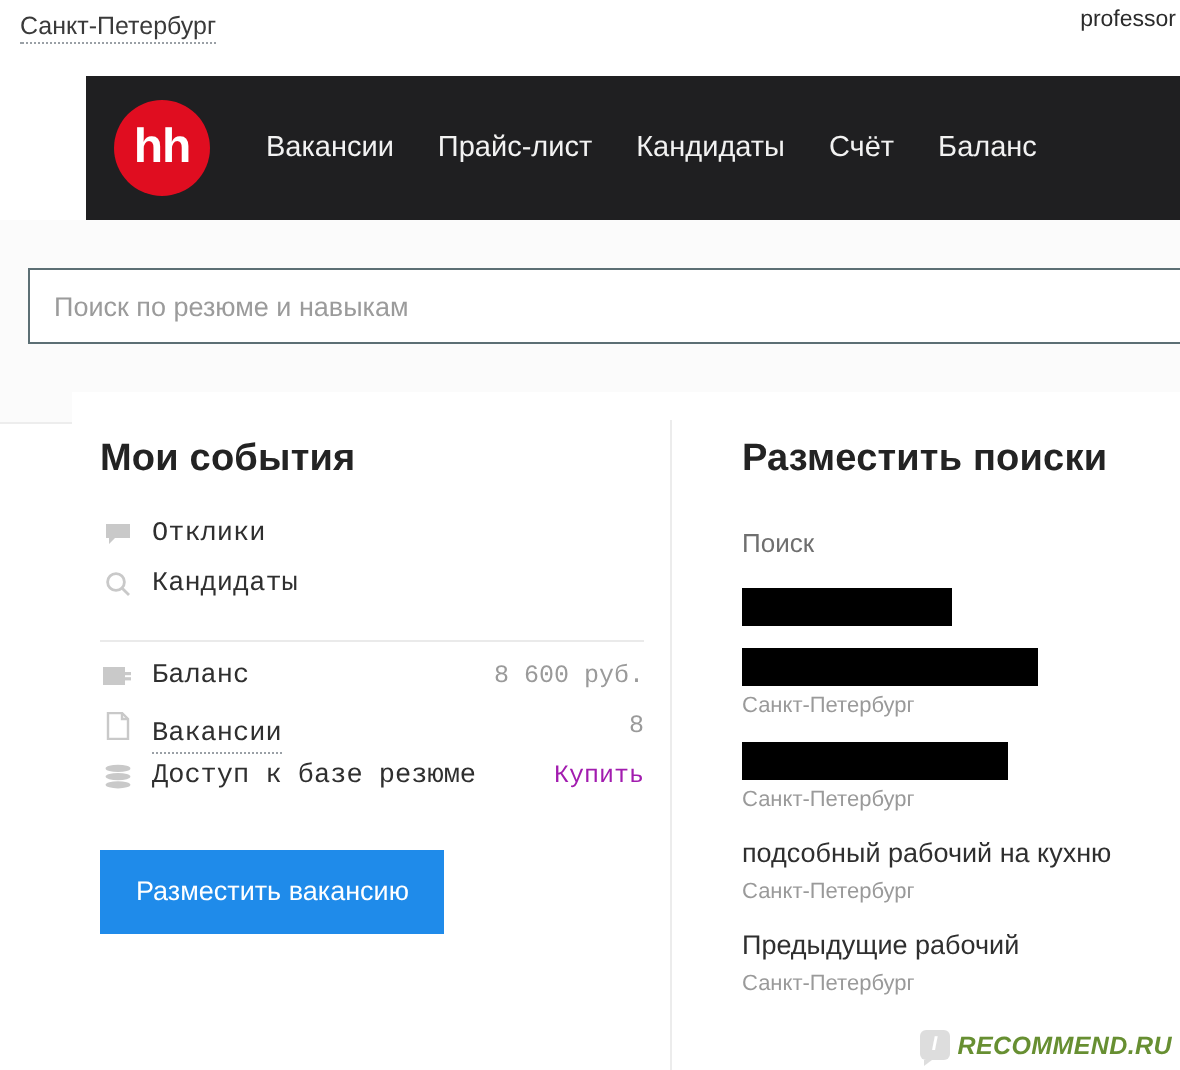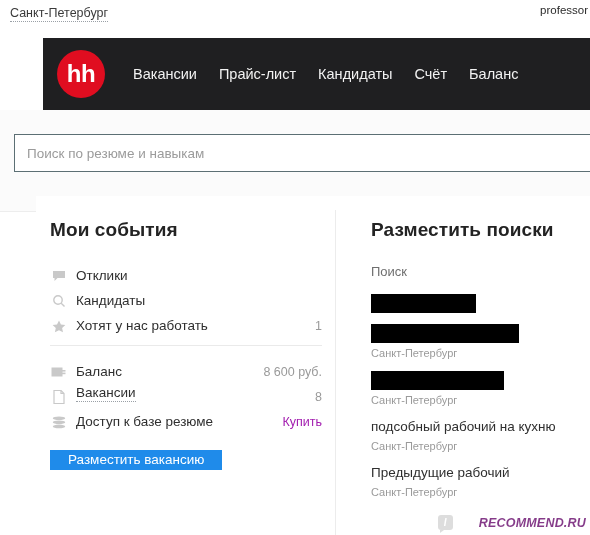--- a/index.html
+++ b/index.html
@@ -147,23 +147,24 @@
     font-weight: bold;
     color: #232323;
     letter-spacing: 0.1px;
     line-height: 24px;
     margin-top: 22px;
   }
 
   .evt-list { margin-top: 17px; }
   .evt-row {
     display: flex;
-    align-items: flex-end;
+    align-items: flex-start;
     height: 25px;
     cursor: pointer;
+    font-family: Liberation Mono, monospace;
   }
   .evt-icon {
     width: 17px;
     min-width: 17px;
     height: 16px;
     margin-right: 9px;
     display: flex;
     align-items: center;
     justify-content: center;
     color: #c6c6c6;
@@ -198,21 +199,21 @@
   }
 
   .post-btn {
     margin-top: 20px;
     display: inline-block;
     background: #1f8bea;
     color: #ffffff;
     font-family: "Liberation Sans", sans-serif;
     font-size: 13.5px;
     line-height: 16px;
-    padding: 2px 18px;
+    padding: 13px 18px;
     border: none;
     cursor: pointer;
     white-space: nowrap;
   }
 
   
   .col-right {
     position: absolute;
     left: 335px;
     top: 0;
@@ -273,24 +274,23 @@
     position: absolute;
     left: 2px; bottom: -3px;
     width: 0; height: 0;
     border-left: 4px solid #d8d8d8;
     border-bottom: 3px solid transparent;
   }
   .wm-text {
     font-size: 12.5px;
     font-weight: bold;
     font-style: italic;
-    color: #701a75;
+    color: #4d7c0f;
     letter-spacing: 0.2px;
     line-height: 14px;
-    margin-left: 22px;
   }
 </style>
 </head>
 <body>
 
 <div class="topbar">
   <span class="city-link">Санкт-Петербург</span>
   <span class="account-name">professor</span>
 </div>
 
@@ -333,29 +333,20 @@
         <span class="evt-icon">
           <svg width="14" height="14" viewBox="0 0 14 14">
               <circle cx="6" cy="6" r="4.2" fill="none" stroke="#c9c9c9" stroke-width="1.4"></circle>
               <line x1="9.2" y1="9.2" x2="12.5" y2="12.5" stroke="#c9c9c9" stroke-width="1.4"></line>
             </svg>
         </span>
         <span class="evt-label">Кандидаты</span>
         <span class="evt-value"></span>
       </div>
 
-      <div class="evt-row">
-        <span class="evt-icon">
-          <svg width="14" height="13" viewBox="0 0 14 13">
-              <path d="M7 0.5l1.9 4 4.4.5-3.2 3 .9 4.3L7 10.2 2.9 12.3l.9-4.3-3.2-3 4.4-.5z" fill="#c9c9c9"></path>
-            </svg>
-        </span>
-        <span class="evt-label">Хотят у нас работать</span>
-        <span class="evt-value">1</span>
-      </div>
 
       <div class="hr"></div>
 
       <div class="evt-row">
         <span class="evt-icon">
           <svg width="15" height="12" viewBox="0 0 15 12">
               <rect x="0.5" y="1.5" width="11" height="9" fill="#c9c9c9"></rect>
               <rect x="11" y="4" width="3.5" height="1.6" fill="#c9c9c9"></rect>
               <rect x="11" y="6.6" width="3.5" height="1.6" fill="#c9c9c9"></rect>
             </svg>

